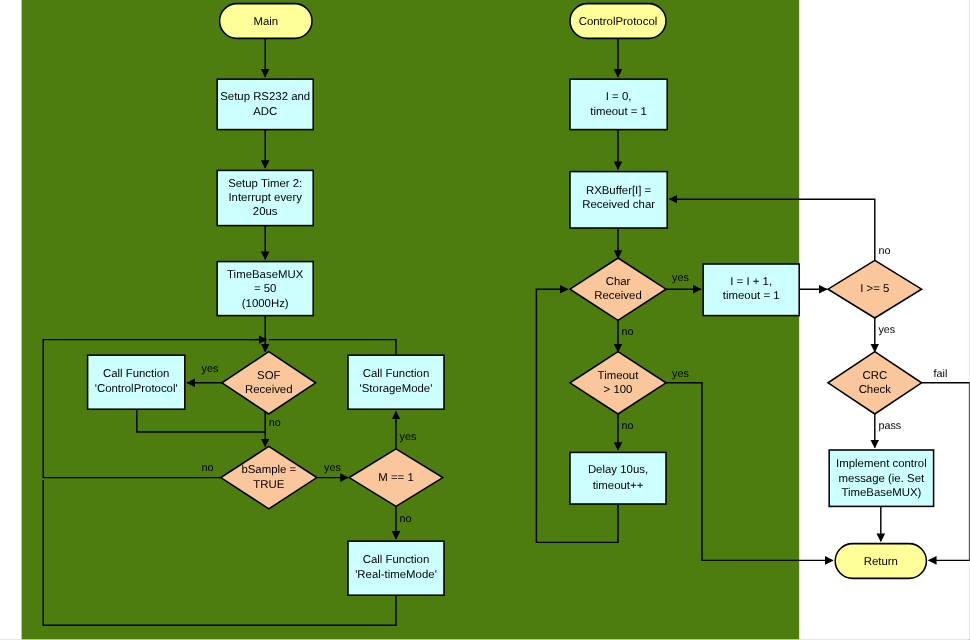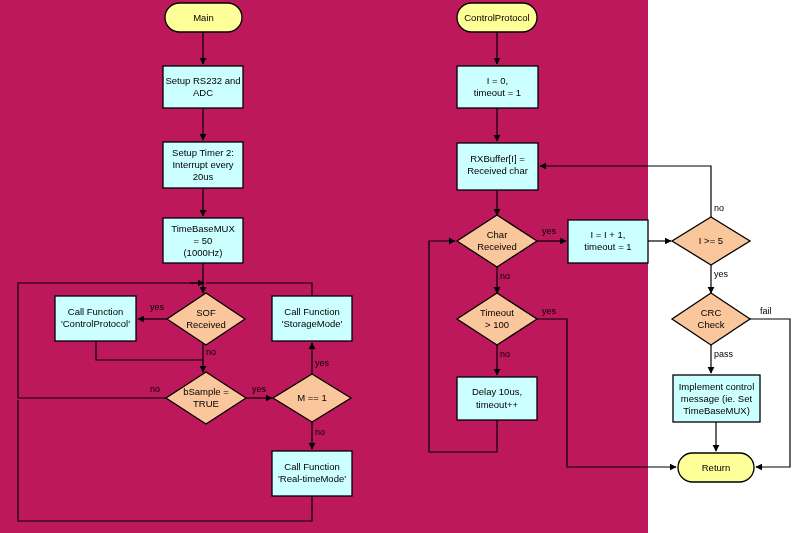--- a/index.html
+++ b/index.html
@@ -10,21 +10,22 @@
   body {
     width: 808px;
     height: 533px;
     font-family: "Liberation Sans", sans-serif;
     overflow: hidden;
   }
   #flowchart-root {
     position: relative;
     width: 648px;
     height: 533px;
-    background: #be185d;
+    background: #4d7c0f;
+    margin-left: 18px;
   }
   svg#chart {
     display: block;
     width: 808px;
     height: 533px;
   }
   .node-shape {
     stroke: #000000;
     stroke-width: 1.3;
   }

